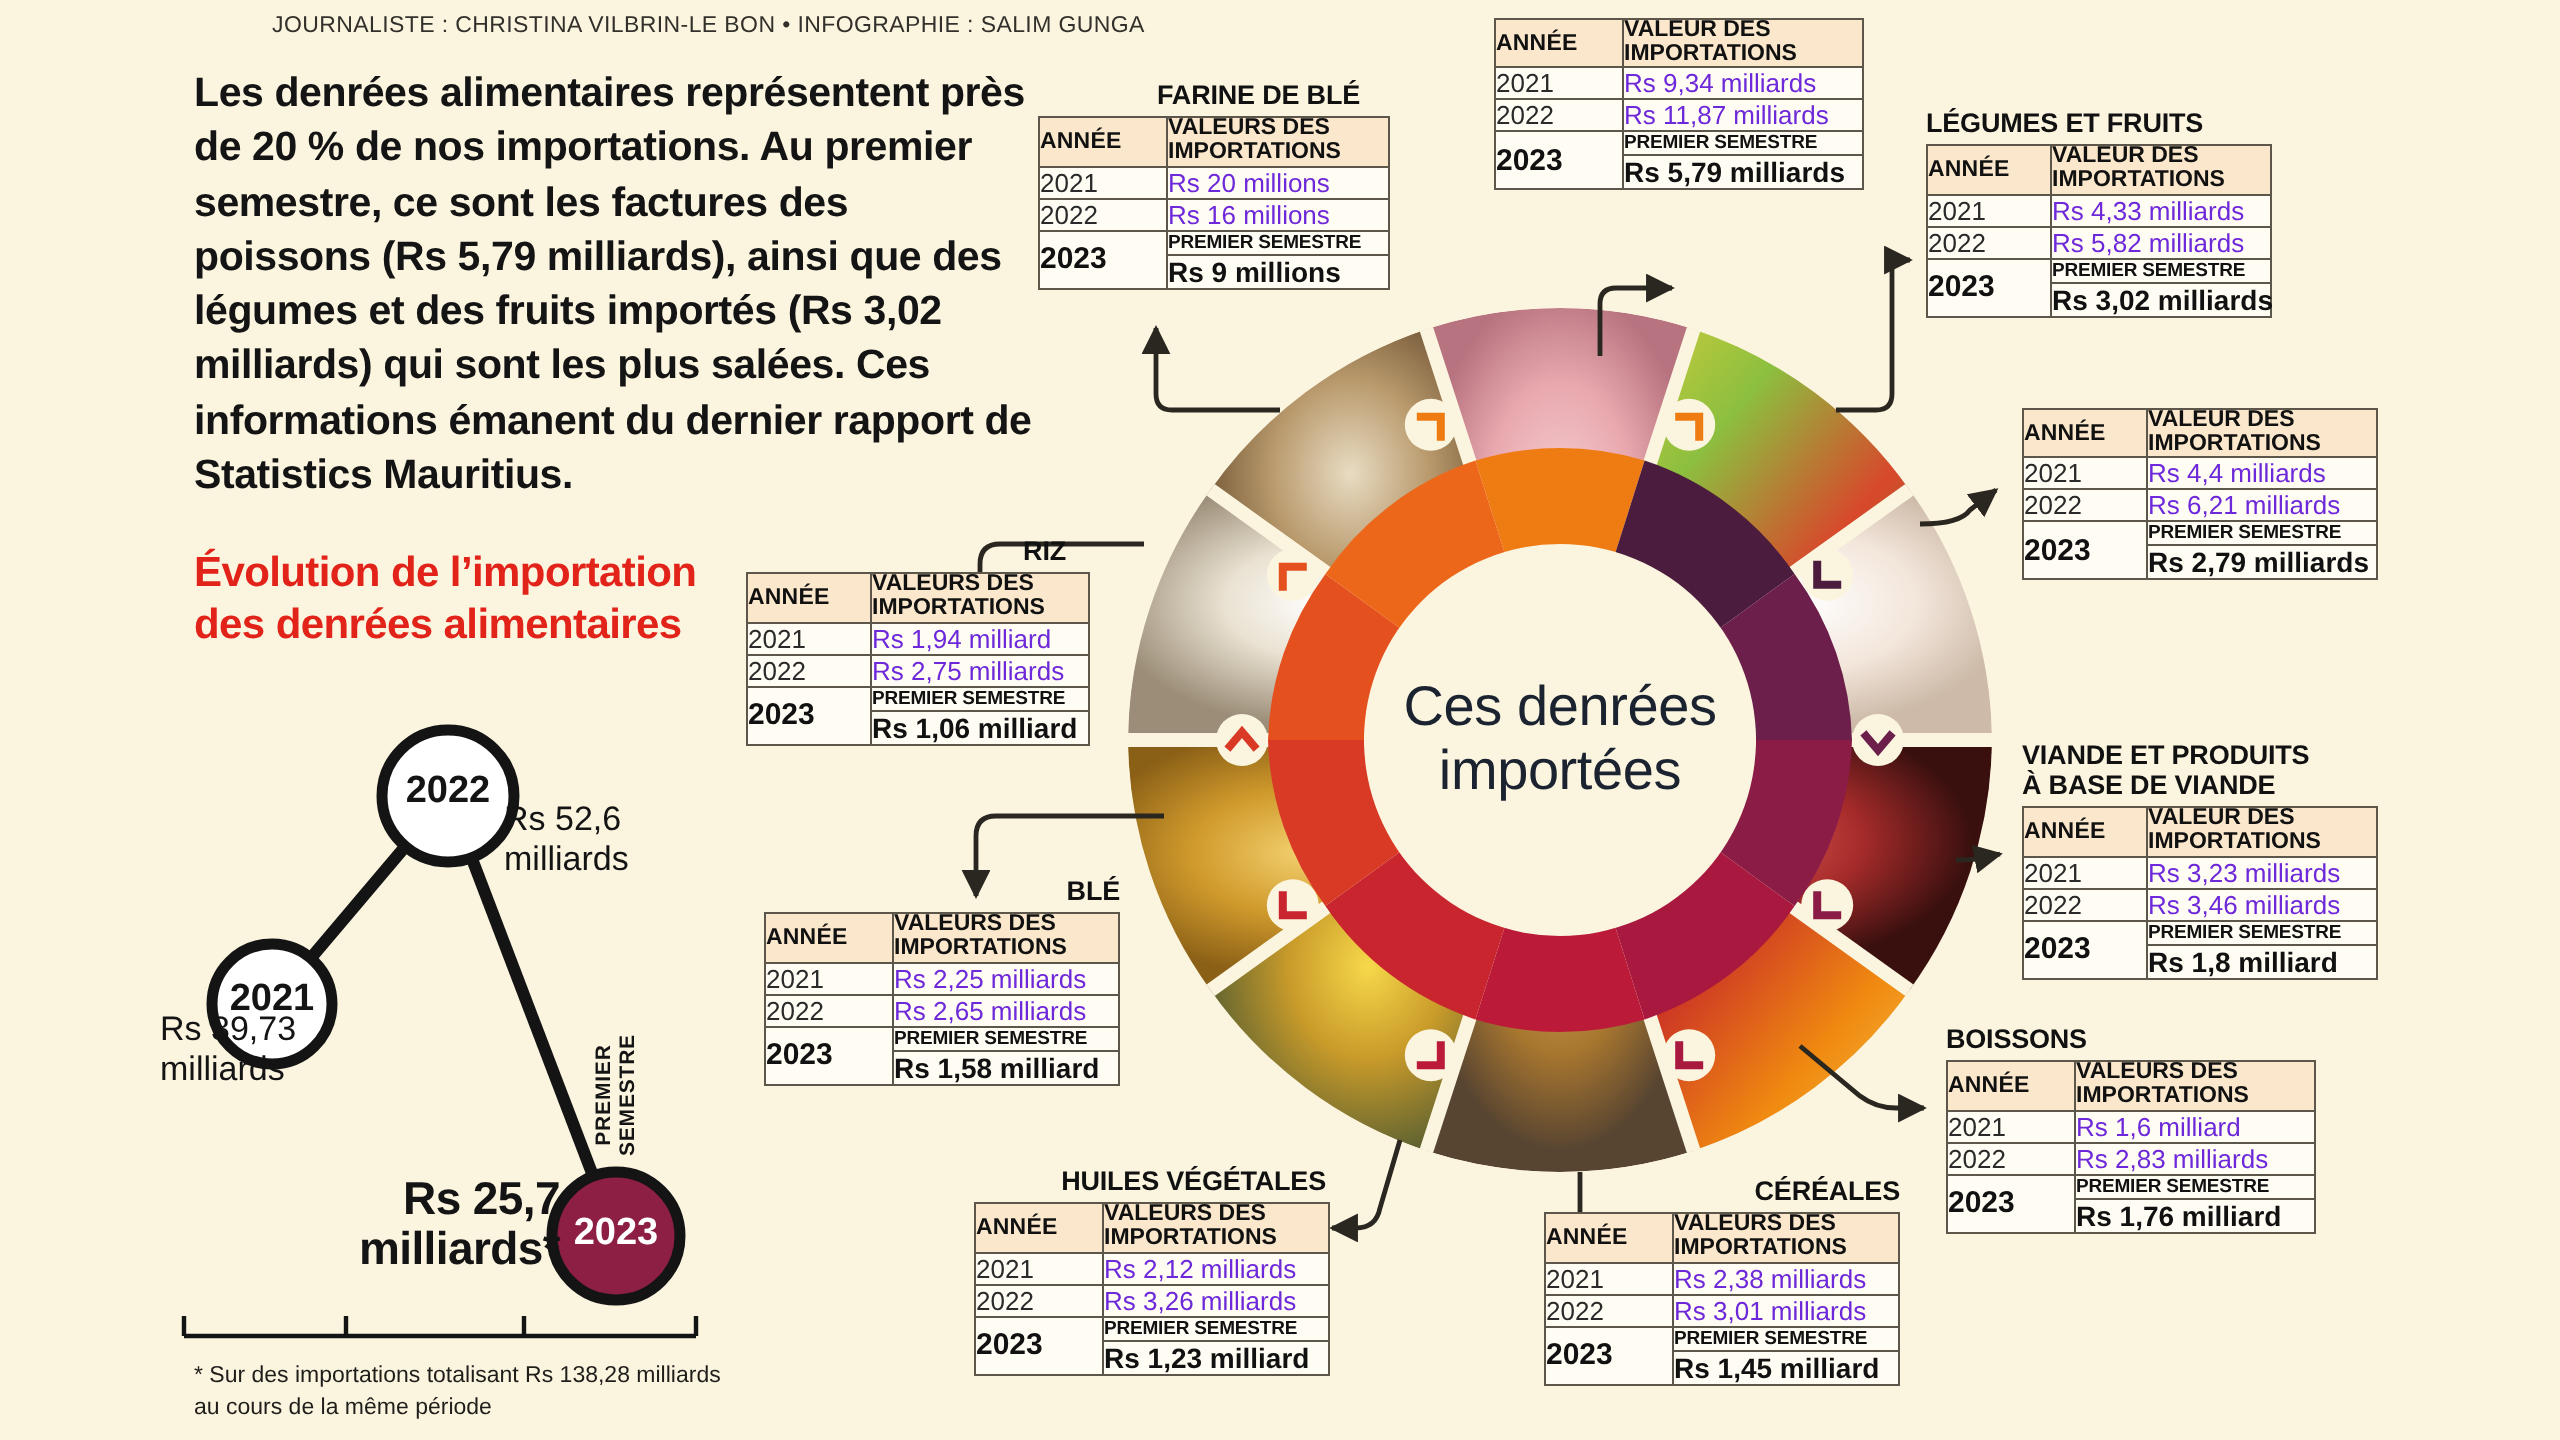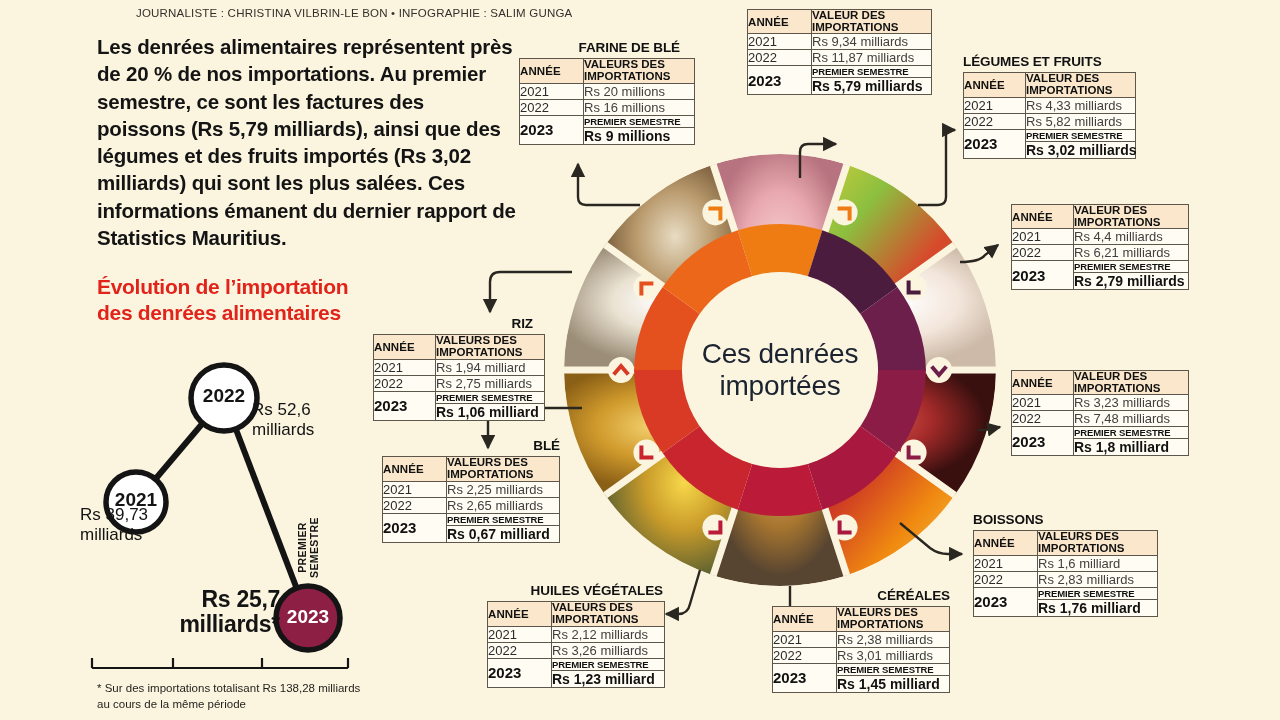--- a/index.html
+++ b/index.html
@@ -100,21 +100,21 @@
     background: #fbe8cc; font-size: 11.5px; font-weight: bold;
     letter-spacing: .1px; text-align: left; padding: 3px 5px 3px 6px;
     color: #111;
   }
   .th-val {
     background: #fbe8cc; font-size: 11.5px; font-weight: bold;
     line-height: 1.02; text-align: left; padding: 3px 5px 3px 6px;
     color: #111;
   }
   .td-year { font-size: 13px; padding: 1px 5px 2px 6px; color: #2a2a2a; }
-  .td-val  { font-size: 13px; padding: 1px 5px 2px 6px; color: #404040; }
+  .td-val  { font-size: 13px; padding: 1px 5px 2px 6px; color: #6d28d9; }
   .td-year-b {
     font-size: 15px; font-weight: bold; padding: 2px 5px 3px 6px;
     color: #111; vertical-align: middle; text-align: left;
   }
   .td-sem {
     font-size: 9.5px; font-weight: bold; letter-spacing: -.1px;
     padding: 1px 5px 1px 6px; color: #111; border-bottom: 1px solid #5d564a;
   }
   .td-cur {
     font-size: 14px; font-weight: bold; padding: 1px 5px 3px 6px; color: #111;
@@ -444,33 +444,34 @@
         <td class="td-sem">PREMIER SEMESTRE</td>
       </tr>
       <tr>
         <td class="td-cur nowrap">Rs 2,79 milliards</td>
       </tr>
     </tbody>
       </table>
   </div>
 
   <div class="tblbox" style="left:1011px;top:370px;width:178px;">
+    <div class="tbl-title">VIANDE ET PRODUITS<br>À BASE DE VIANDE</div>
     <table class="dt" style="width:178px;">
       <tbody>
           <tr>
         <th class="th-year" style="width:62px;">ANNÉE</th>
         <th class="th-val">VALEUR DES<br>IMPORTATIONS</th>
       </tr>
       <tr>
         <td class="td-year">2021</td>
         <td class="td-val nowrap">Rs 3,23 milliards</td>
       </tr>
       <tr>
         <td class="td-year">2022</td>
-        <td class="td-val nowrap">Rs 7,48 milliards</td>
+        <td class="td-val nowrap">Rs 3,46 milliards</td>
       </tr>
       <tr>
         <td class="td-year-b" rowspan="2">2023</td>
         <td class="td-sem">PREMIER SEMESTRE</td>
       </tr>
       <tr>
         <td class="td-cur nowrap">Rs 1,8 milliard</td>
       </tr>
     </tbody>
       </table>
@@ -571,27 +572,27 @@
       </tr>
       <tr>
         <td class="td-year">2022</td>
         <td class="td-val nowrap">Rs 2,65 milliards</td>
       </tr>
       <tr>
         <td class="td-year-b" rowspan="2">2023</td>
         <td class="td-sem">PREMIER SEMESTRE</td>
       </tr>
       <tr>
-        <td class="td-cur nowrap">Rs 0,67 milliard</td>
-      </tr>
-    </tbody>
-      </table>
-  </div>
-
-  <div class="tblbox" style="left:373px;top:268px;width:160px;margin-top:48px;">
+        <td class="td-cur nowrap">Rs 1,58 milliard</td>
+      </tr>
+    </tbody>
+      </table>
+  </div>
+
+  <div class="tblbox" style="left:373px;top:268px;width:160px;">
     <div class="tbl-title right">RIZ</div>
     <table class="dt" style="width:172px;">
       <tbody>
           <tr>
         <th class="th-year" style="width:62px;">ANNÉE</th>
         <th class="th-val">VALEURS DES<br>IMPORTATIONS</th>
       </tr>
       <tr>
         <td class="td-year">2021</td>
         <td class="td-val nowrap">Rs 1,94 milliard</td>

